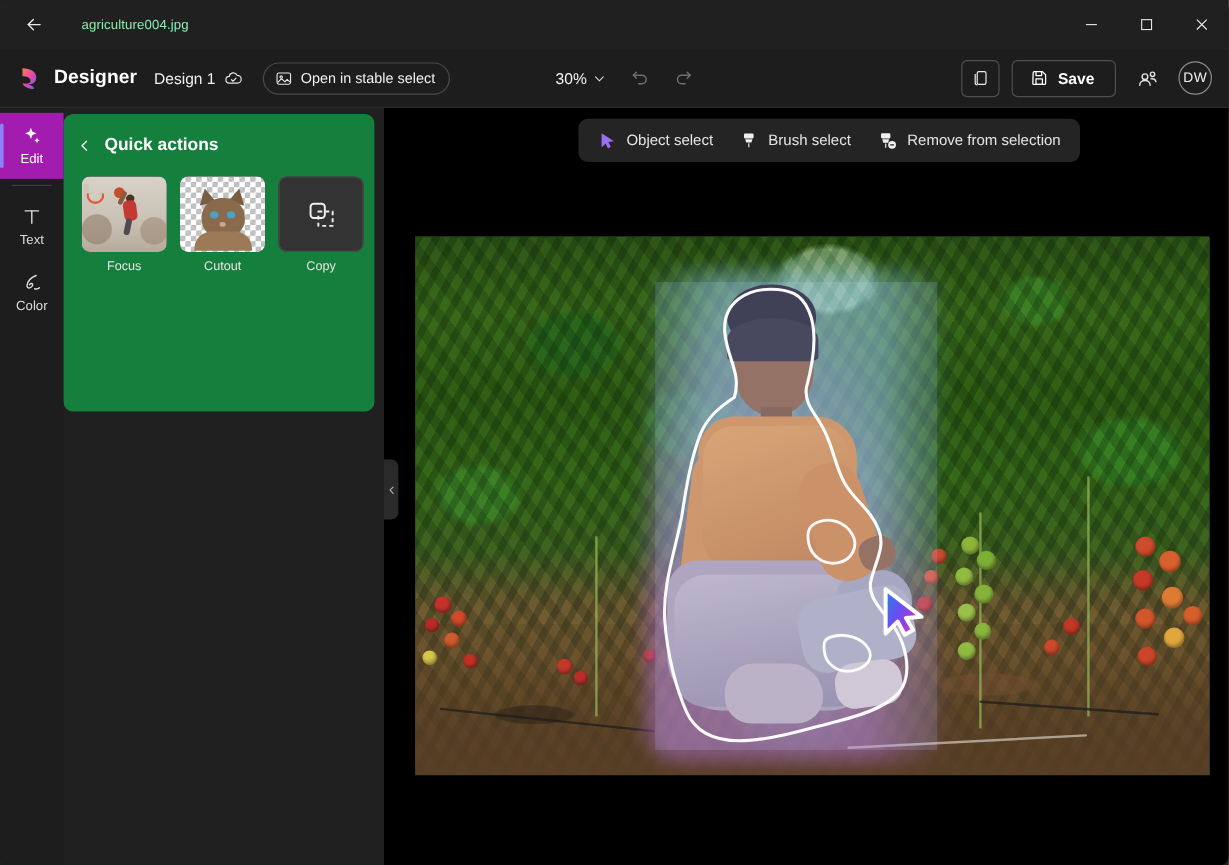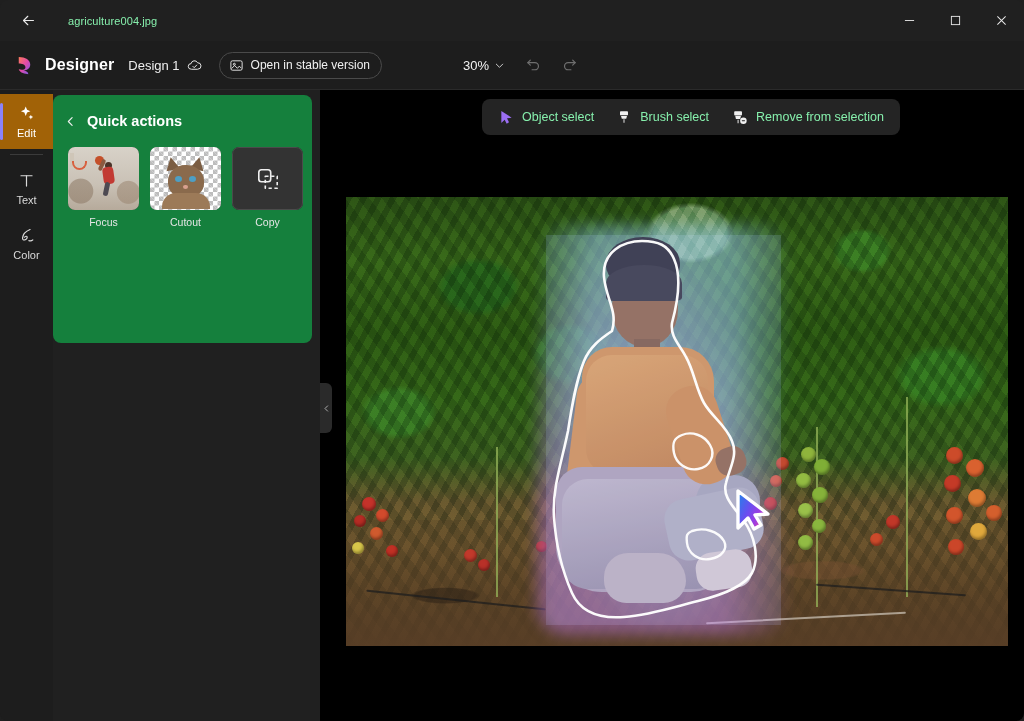--- a/index.html
+++ b/index.html
@@ -33,21 +33,21 @@
   .icon-btn { width:32px; height:32px; display:flex; align-items:center; justify-content:center; border-radius:5px; }
 
   .headright { margin-left:auto; display:flex; align-items:center; gap:10px; margin-right:14px; }
   .outline-btn { width:32px; height:31px; border:1px solid #4f4f4f; border-radius:5px; display:flex; align-items:center; justify-content:center; }
   .save-btn { height:31px; padding:0 17px 0 14px; border:1px solid #4f4f4f; border-radius:5px; display:flex; align-items:center; gap:8px; font-size:13px; font-weight:bold; color:#fff; background:transparent; }
   .avatar { width:28px; height:28px; border-radius:50%; background:#1d1d1d; border:1px solid #8a8a8a; display:flex; align-items:center; justify-content:center; font-size:11.5px; letter-spacing:.3px; color:#f0f0f0; }
 
   
   .rail { position:absolute; top:90px; left:0; width:53px; height:631px; background:#1d1d1d; padding-top:4px; }
   .rail-item { position:relative; width:53px; height:55px; display:flex; flex-direction:column; align-items:center; justify-content:center; gap:4px; font-size:11px; color:#dadada; }
-  .rail-item.active { background:#a16207; color:#fff; }
+  .rail-item.active { background:#a21caf; color:#fff; }
   .rail-item.active::before { content:""; position:absolute; left:0; top:9px; width:3px; height:37px; background:#8b82f8; border-radius:2px; }
   .rail-sep { width:33px; height:1px; background:#3b3b3b; margin:5px auto 6px; }
 
   
   .panel { position:absolute; top:95px; left:53px; width:259px; height:248px; background:#15803d; border-radius:8px; padding:14px 0 0 0; }
   .panel-head { display:flex; align-items:center; gap:10px; padding:0 14px 0 11px; height:24px; }
   .panel-title { font-size:14.5px; font-weight:bold; color:#fff; }
   .qa-grid { display:flex; flex-wrap:wrap; gap:12px 11px; padding:14px 0 0 15px; }
   .qa-item { width:71px; display:flex; flex-direction:column; align-items:center; gap:6px; }
   .qa-thumb { width:71px; height:63px; border-radius:7px; overflow:hidden; position:relative; background:#333; }
@@ -103,21 +103,21 @@
   
   .th-copy { position:absolute; inset:0; background:#333333; border:1px solid #4b4b4b; border-radius:7px; display:flex; align-items:center; justify-content:center; }
 
   
   .collapse { position:absolute; left:320px; top:383px; width:12px; height:50px; background:#2a2a2a; border-radius:0 6px 6px 0; display:flex; align-items:center; justify-content:center; }
 
   
   .workspace { position:absolute; left:320px; top:90px; width:704px; height:631px; background:#000; }
 
   .float-toolbar { position:absolute; left:482px; top:99px; height:36px; background:#242424; border-radius:8px; display:flex; align-items:center; padding:0 6px; gap:2px; box-shadow:0 2px 10px rgba(0,0,0,.5); z-index:6; }
-  .ft-item { height:28px; padding:0 10px; display:flex; align-items:center; gap:8px; border-radius:5px; font-size:12.5px; color:#86efac; }
+  .ft-item { height:28px; padding:0 10px; display:flex; align-items:center; gap:8px; border-radius:5px; font-size:12.5px; color:#e5e5e5; }
 
   .canvas { position:absolute; left:346px; top:197px; width:662px; height:449px; overflow:hidden; background:#2b4018; }
 
   
   .bg-layer { position:absolute; inset:0;
     background:
       radial-gradient(ellipse 60px 42px at 52% 8%, rgba(225,235,235,.45) 0 60%, transparent 72%),
       radial-gradient(ellipse 40px 30px at 78% 12%, rgba(60,120,40,.9) 0 60%, transparent 75%),
       radial-gradient(ellipse 55px 38px at 20% 20%, rgba(40,95,30,.95) 0 60%, transparent 78%),
       radial-gradient(ellipse 48px 34px at 8% 48%, rgba(60,120,42,.9) 0 62%, transparent 80%),
@@ -227,21 +227,21 @@
         <path d="M6.5 18a4.5 4.5 0 010-9 5.5 5.5 0 0110.4-1.4A4 4 0 1117.5 18z"></path>
         <path d="M9.5 13.5l2 2 4-4.2"></path>
       </svg>
     </div>
     <div class="stable-btn">
       <svg width="15" height="15" viewBox="0 0 24 24" fill="none" stroke="#eaeaea" stroke-width="1.5" stroke-linejoin="round">
         <rect x="3" y="4.5" width="18" height="15" rx="2.5"></rect>
         <circle cx="8.5" cy="10" r="1.6"></circle>
         <path d="M4 17l5-5 4.5 4.5L16.5 13 20 16.5"></path>
       </svg>
-      <span>Open in stable version</span>
+      <span>Open in stable select</span>
     </div>
 
     <div class="zoomgroup">
       <div class="zoom-val">
         <span>30%</span>
         <svg width="11" height="11" viewBox="0 0 24 24" fill="none" stroke="#d6d6d6" stroke-width="2" stroke-linecap="round" stroke-linejoin="round">
             <path d="M5 9l7 7 7-7"></path>
           </svg>
       </div>
       <div class="icon-btn">
@@ -251,20 +251,45 @@
         </svg>
       </div>
       <div class="icon-btn">
         <svg width="17" height="17" viewBox="0 0 24 24" fill="none" stroke="#6f6f6f" stroke-width="1.7" stroke-linecap="round" stroke-linejoin="round">
           <path d="M20 8H10a5 5 0 000 10h4"></path>
             <path d="M16.5 4.5L20 8l-3.5 3.5"></path>
         </svg>
       </div>
     </div>
 
+    <div class="headright">
+      <div class="outline-btn">
+        <svg width="16" height="16" viewBox="0 0 24 24" fill="none" stroke="#ececec" stroke-width="1.5" stroke-linejoin="round">
+          <rect x="8" y="4" width="11" height="16" rx="2.2"></rect>
+            <path d="M5.5 7v11a2.5 2.5 0 002.5 2.5"></path>
+        </svg>
+      </div>
+      <div class="save-btn">
+        <svg width="16" height="16" viewBox="0 0 24 24" fill="none" stroke="#ffffff" stroke-width="1.6" stroke-linejoin="round">
+          <path d="M4.5 5.5A1.5 1.5 0 016 4h10l4 4v10.5A1.5 1.5 0 0118.5 20h-13A1.5 1.5 0 014 18.5z"></path>
+          <path d="M8 4v5h7V4"></path>
+            <rect x="8" y="13" width="8" height="7"></rect>
+        </svg>
+        <span>Save</span>
+      </div>
+      <div class="icon-btn">
+        <svg width="19" height="19" viewBox="0 0 24 24" fill="none" stroke="#e4e4e4" stroke-width="1.5" stroke-linecap="round">
+          <circle cx="9" cy="10" r="3"></circle>
+            <path d="M3.5 19c0-3 2.5-5 5.5-5s5.5 2 5.5 5"></path>
+          <circle cx="17" cy="7.5" r="2.3"></circle>
+            <path d="M15.5 12.2c2.6-.3 4.6 1 5 3"></path>
+        </svg>
+      </div>
+      <div class="avatar">DW</div>
+    </div>
   </div>
 
   <div class="rail">
     <div class="rail-item active">
       <svg width="19" height="19" viewBox="0 0 24 24" fill="#ffffff">
         <path d="M11 3l1.7 4.3L17 9l-4.3 1.7L11 15l-1.7-4.3L5 9l4.3-1.7z"></path>
         <path d="M17.5 13.5l.9 2.1 2.1.9-2.1.9-.9 2.1-.9-2.1-2.1-.9 2.1-.9z"></path>
       </svg>
       <span>Edit</span>
     </div>

